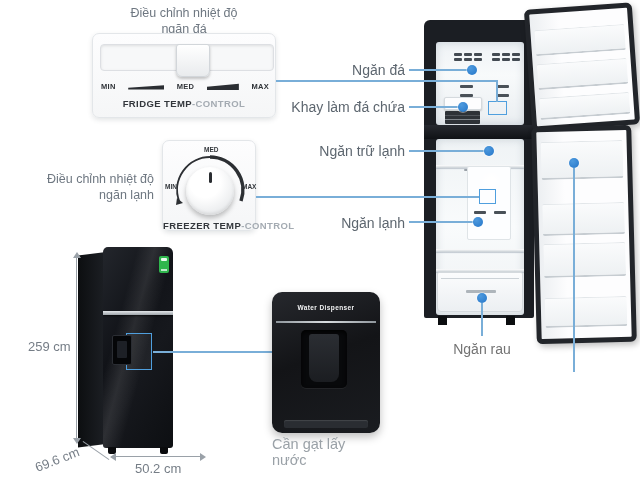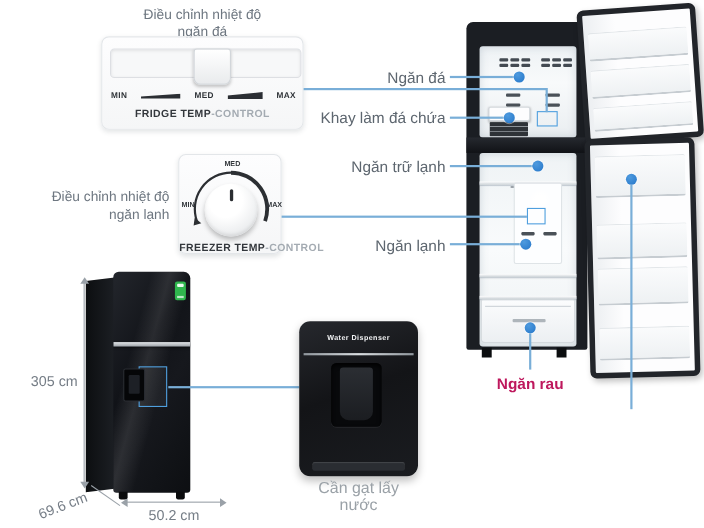--- a/index.html
+++ b/index.html
@@ -3,21 +3,21 @@
 <meta charset="utf-8">
 <style>
   * { margin:0; padding:0; box-sizing:border-box; }
   body { width:640px; height:480px; background:#ffffff; font-family:"Liberation Sans", sans-serif; overflow:hidden; }
   #canvas { position:relative; width:640px; height:480px; background:#ffffff; }
   .abs { position:absolute; }
 
   
   .title-gray { color:#6e7781; font-size:12.5px; line-height:1.25; text-align:center; }
   .callout { color:#5d666f; font-size:14px; white-space:nowrap; }
-  .callout.light { color:#be185d;font-weight:bold; }
+  .callout.light { color:#737373; }
   .caption { color:#9aa1a7; font-size:14.5px; }
   .dim-label { color:#757d86; font-size:13px; white-space:nowrap; }
 
   
   .panel { background:linear-gradient(180deg,#fdfdfe,#f5f6f7); border:1px solid #e3e6e9;
            border-radius:7px; box-shadow:0 2px 5px rgba(60,70,80,.14); }
   .slot { position:absolute; left:7px; top:10px; width:174px; height:27px; background:#f7f8f9;
           border:1px solid #dddfe3; border-radius:4px; box-shadow:inset 0 1px 3px rgba(0,0,0,.10); }
   .slider-handle { position:absolute; left:75px; top:-1px; width:34px; height:33px; background:linear-gradient(180deg,#ffffff,#e9ebed);
           border:1px solid #d2d6da; border-radius:3px 3px 6px 6px; box-shadow:0 2px 3px rgba(0,0,0,.22); }
@@ -161,40 +161,40 @@
     <div class="cf-divider"></div>
     <div class="blue-rect" style="left:23px; top:86px; width:26px; height:37px;"></div>
     <div class="cf-disp"></div>
   </div>
   <div class="cf-feet" style="left:108px; top:447px;"></div>
   <div class="cf-feet" style="left:160px; top:447px;"></div>
 
   <div class="arrow-line-v" style="left:76px; top:256px; height:184px;"></div>
   <div class="arr" style="left:73px; top:252px; border-left:4px solid transparent; border-right:4px solid transparent; border-bottom:6px solid #9aa1a8;"></div>
   <div class="arr" style="left:73px; top:438px; border-left:4px solid transparent; border-right:4px solid transparent; border-top:6px solid #9aa1a8;"></div>
-  <div class="abs dim-label" style="left:28px; top:339px;">305 cm</div>
+  <div class="abs dim-label" style="left:28px; top:339px;">259 cm</div>
 
   <div class="arrow-line-h" style="left:80px; top:450px; width:32px; transform:rotate(35deg);"></div>
   <div class="abs dim-label" style="left:34px; top:452px; transform:rotate(-21deg);">69.6 cm</div>
 
   <div class="arrow-line-h" style="left:114px; top:456px; width:88px;"></div>
   <div class="arr" style="left:110px; top:453px; border-top:4px solid transparent; border-bottom:4px solid transparent; border-right:6px solid #9aa1a8;"></div>
   <div class="arr" style="left:200px; top:453px; border-top:4px solid transparent; border-bottom:4px solid transparent; border-left:6px solid #9aa1a8;"></div>
   <div class="abs dim-label" style="left:135px; top:461px;">50.2 cm</div>
 
   <div class="lead-h" style="left:153px; top:351px; width:119px;"></div>
   <div class="wd-panel">
     <div class="wd-title">Water Dispenser</div>
     <div class="wd-chrome"></div>
     <div class="wd-recess">
       <div class="wd-paddle"></div>
     </div>
     <div class="wd-tray"></div>
   </div>
-  <div class="abs caption" style="left:272px; top:436px; width:108px; text-align:center;">Cần gạt lấy nước</div>
+  <div class="abs caption" style="left:272px; top:436px; width:108px; ">Cần gạt lấy nước</div>
 
   <div class="of-cabinet">
 
     <div class="of-freezer">
       <div class="vent" style="left:18px; top:11px;">
           <i></i>
           <i></i>
           <i></i>
           <i></i>
           <i></i>

